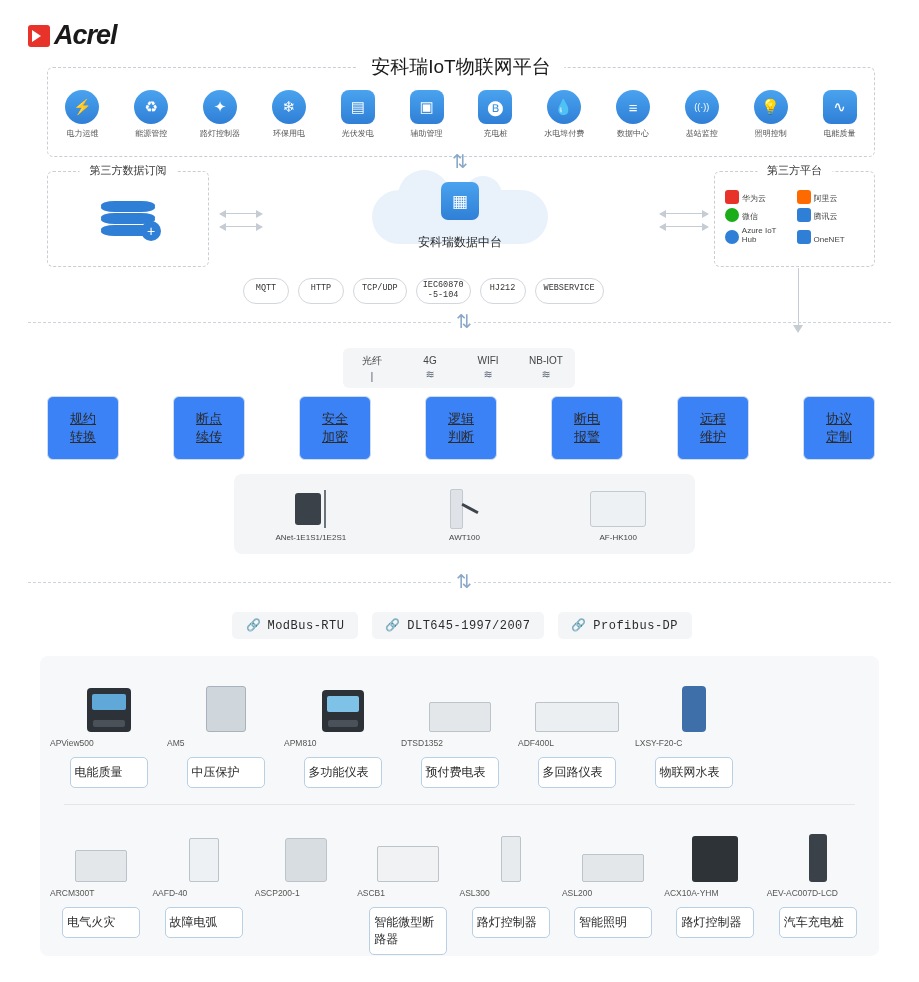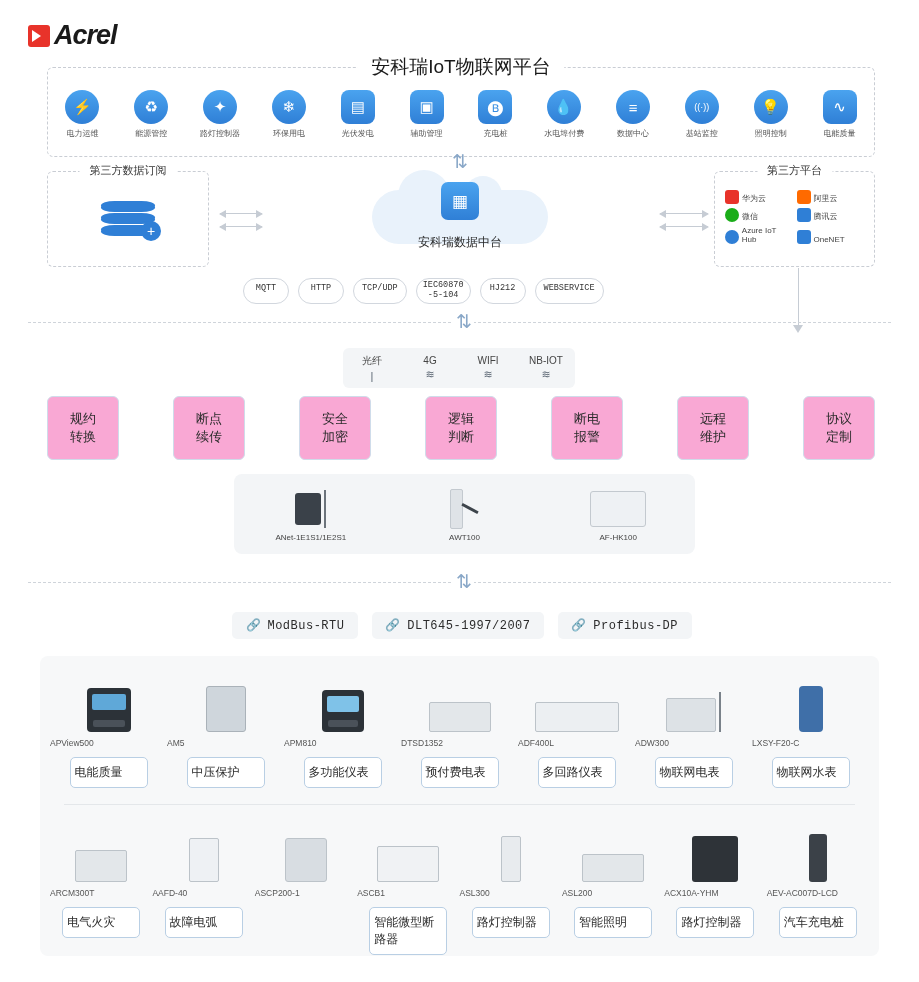--- a/index.html
+++ b/index.html
@@ -128,22 +128,22 @@
     position:absolute; left:343px; top:348px; width:232px; height:40px;
     background:#f3f5f7; border-radius:6px; display:flex; align-items:center;
   }
   .net-item { flex:1; text-align:center; font-size:10px; color:#444; }
   .net-item .sig { display:block; font-size:11px; color:#5a6572; margin-top:2px;}
 
   
   .cap-row { position:absolute; left:47px; top:396px; width:828px; display:flex; justify-content:space-between; }
   .cap {
     width:72px; height:64px; border:1px solid #cfdcea; border-radius:6px;
-    background:#f9a8d4; display:flex; flex-direction:column; align-items:center; justify-content:center;
-    font-size:13px; color:#2b2b2b; line-height:1.35;
+    background:#3b82f6; display:flex; flex-direction:column; align-items:center; justify-content:center;
+    font-size:13px; color:#2b2b2b; line-height:1.35;text-decoration:underline;
   }
 
   
   .gw-panel {
     position:absolute; left:234px; top:474px; width:461px; height:80px;
     background:#f3f5f7; border-radius:8px; display:flex; align-items:center;
   }
   .gw-item { flex:1; text-align:center; }
   .gw-img { height:44px; display:flex; align-items:center; justify-content:center; }
   .gw-label { font-size:8px; color:#444; margin-top:2px; }
@@ -426,28 +426,20 @@
     </div>
     <div class="dev-cell">
       <div class="dev-img">
           <span style="display:inline-block;width:84px;height:30px;background:#eceff2;border:1px solid #bcc3c9;border-radius:2px"></span>
         </div>
       <div class="dev-model">ADF400L</div>
       <div class="dev-tag">多回路仪表</div>
     </div>
     <div class="dev-cell">
       <div class="dev-img">
-          <span style="display:inline-block;width:50px;height:34px;background:#dde2e6;border:1px solid #bcc3c9;border-radius:2px"></span>
-          <span style="display:inline-block;width:2px;height:40px;background:#7a828a;margin-left:3px"></span>
-        </div>
-      <div class="dev-model">ADW300</div>
-      <div class="dev-tag">物联网电表</div>
-    </div>
-    <div class="dev-cell">
-      <div class="dev-img">
           <span style="display:inline-block;width:24px;height:46px;background:#3f6fa8;border-radius:4px"></span>
         </div>
       <div class="dev-model">LXSY-F20-C</div>
       <div class="dev-tag">物联网水表</div>
     </div>
   </div>
 
   <div class="dev-grid g8">
     <div class="dev-cell">
       <div class="dev-img">

